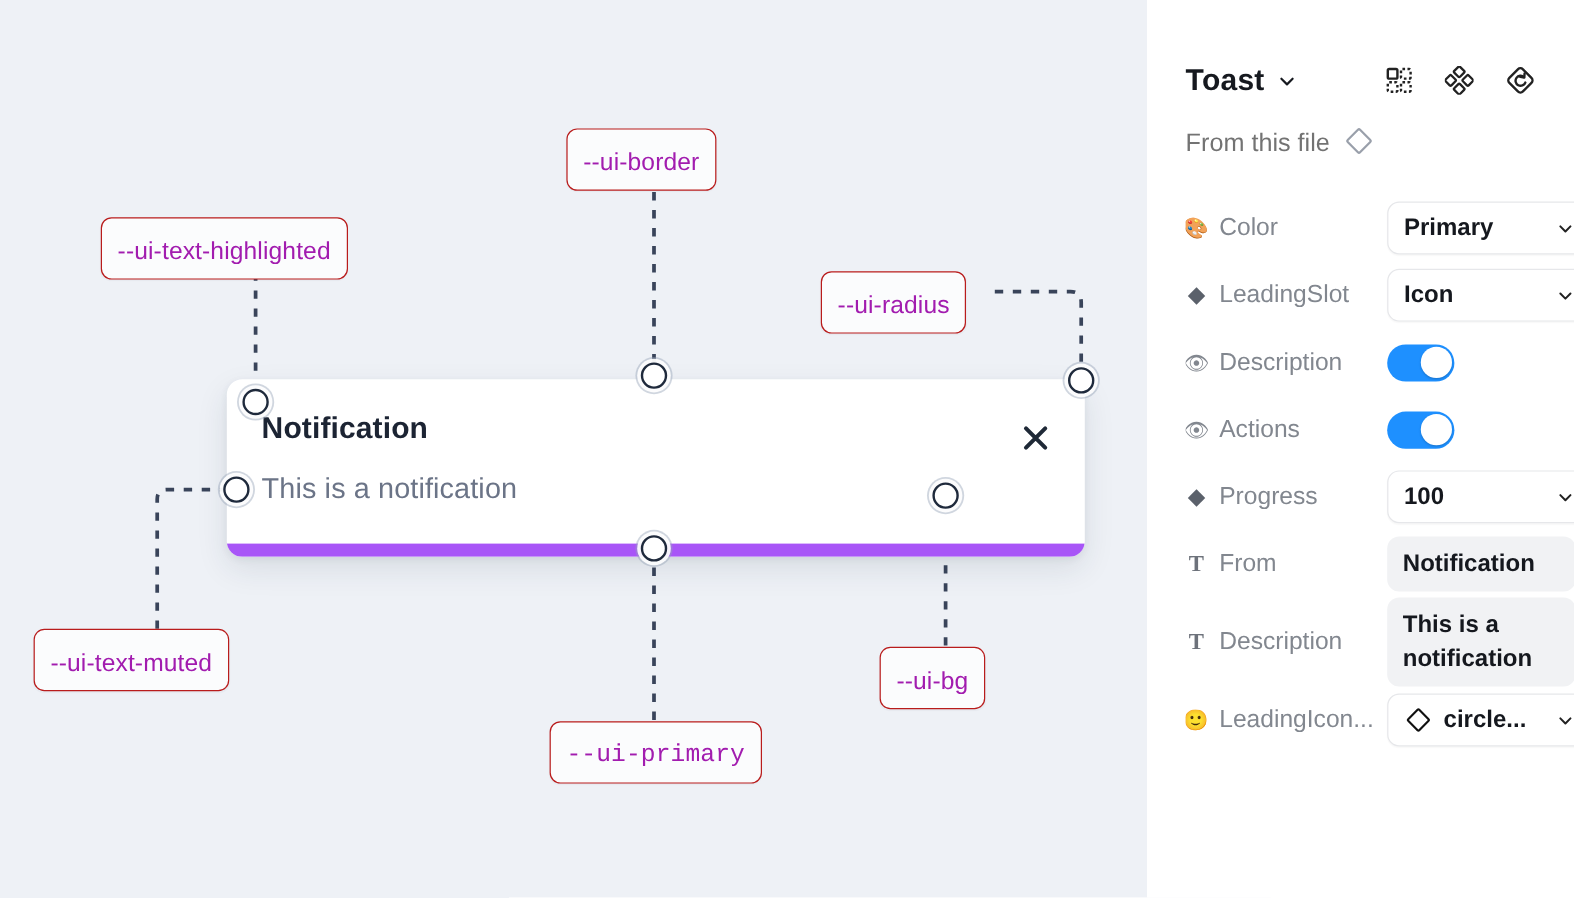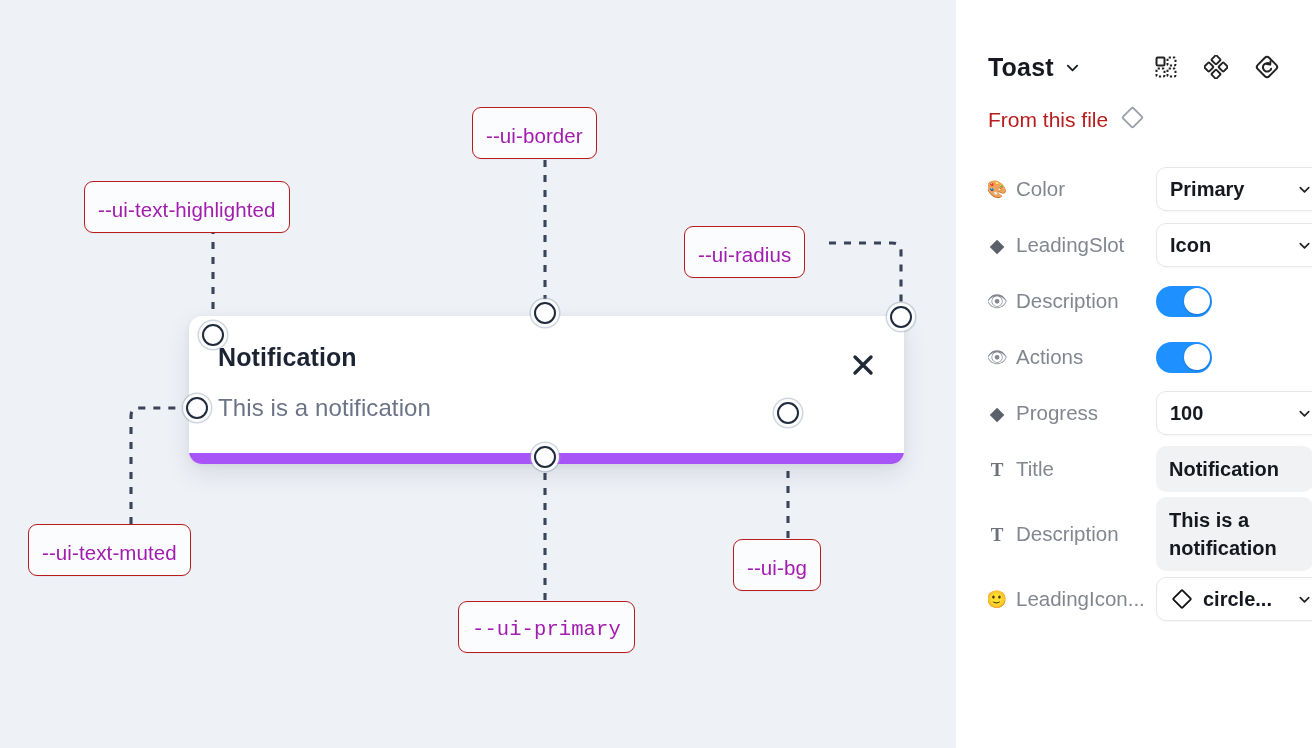--- a/index.html
+++ b/index.html
@@ -90,21 +90,21 @@
     font-size: 25px; font-weight: 700; color: #16191f; letter-spacing: .2px;
   }
   .title-caret { margin-left: 11px; display: flex; align-items: center; }
   .head-icons { margin-left: auto; display: flex; align-items: center; gap: 26px; }
   .head-icons > span { display: flex; align-items: center; cursor: pointer; }
 
   .from-file {
     display: flex; align-items: center; gap: 11px;
     margin-top: 6px;
   }
-  .from-file-label { font-size: 21px; color: #b91c1c; }
+  .from-file-label { font-size: 21px; color: #737373; }
 
   .panel-desc {
     margin-top: 22px;
     font-size: 20.5px; line-height: 1.42; color: #1c2029;
     letter-spacing: .05px;
   }
 
   .props { margin-top: 26px; }
   .prop-row {
     display: flex; align-items: center;
@@ -337,21 +337,21 @@
                   <path d="M3.5 6 L8 10.5 L12.5 6" fill="none" stroke="#222" stroke-width="1.8" stroke-linecap="round" stroke-linejoin="round"></path>
                 </svg>
             </span>
           </div>
         </div>
       </div>
 
       <div class="prop-row">
         <div class="prop-label">
           <span class="prop-ico t">T</span>
-          <span>Title</span>
+          <span>From</span>
         </div>
         <div class="prop-ctl">
           <div class="textfield">Notification</div>
         </div>
       </div>
 
       <div class="prop-row">
         <div class="prop-label">
           <span class="prop-ico t">T</span>
           <span>Description</span>

